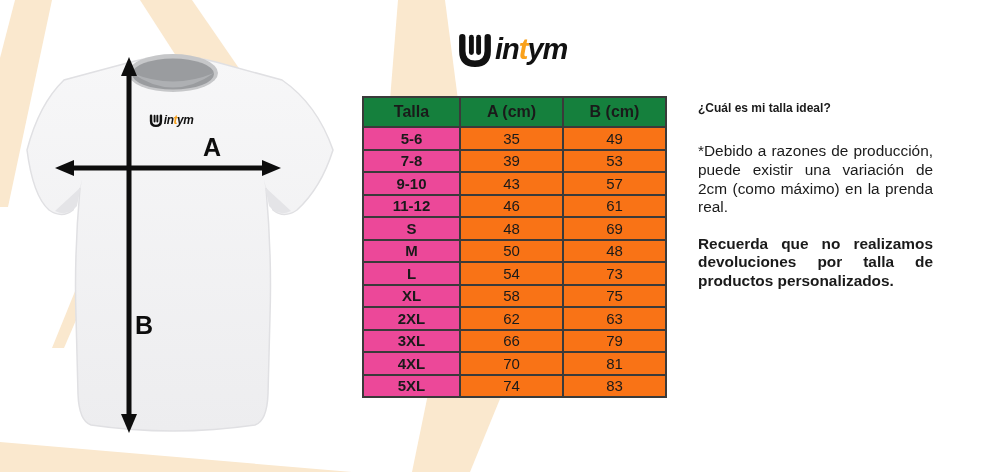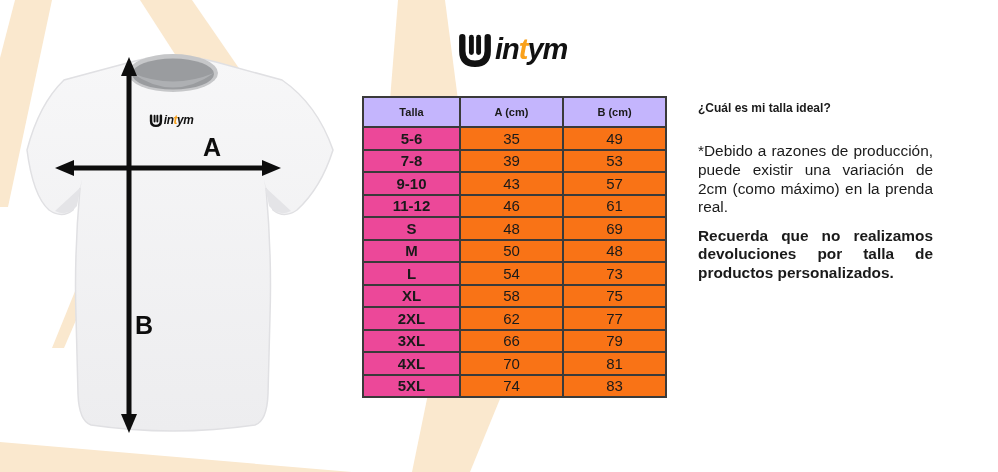--- a/index.html
+++ b/index.html
@@ -25,36 +25,36 @@
   .size-table-wrap{left:362px;top:96px;}
   table.size-table{
     border-collapse:collapse;table-layout:fixed;width:303px;
     background:#ffffff;
   }
   table.size-table th,table.size-table td{
     border:2px solid #3a3a3a;text-align:center;vertical-align:middle;
     font-size:15px;padding:0;height:20.5px;background:#f97316;
   }
   table.size-table thead th{
-    background:#c4b5fd;font-weight:700;height:28px;font-size:11px;
+    background:#15803d;font-weight:700;height:28px;font-size:16px;
   }
   table.size-table td.size{background:#ec4899;font-weight:700;}
   .col-talla{width:97px;}
   .col-a{width:103px;}
   .col-b{width:103px;}
 
   
   .info{left:698px;top:101px;width:235px;}
   .info h2{
     font-size:12px;font-weight:700;margin:0 0 27px 0;line-height:1.2;
   }
   .info p{
     font-size:15.4px;line-height:18.6px;text-align:justify;margin:0 0 24px 0;
   }
-  .info p.tight{margin-bottom:10px;}
+  .info p.tight{margin-bottom:18px;}
   .info p.bold{font-weight:700;margin-bottom:16px;}
 
   
   .measure-label{
     font-weight:800;font-size:25px;color:#0d0d0d;line-height:1;
   }
   .label-a{left:203px;top:135px;}
   .label-b{left:135px;top:313px;}
 </style>
 </head>
@@ -175,21 +175,21 @@
           <td>73</td>
         </tr>
         <tr>
           <td class="size">XL</td>
           <td>58</td>
           <td>75</td>
         </tr>
         <tr>
           <td class="size">2XL</td>
           <td>62</td>
-          <td>77</td>
+          <td>63</td>
         </tr>
         <tr>
           <td class="size">3XL</td>
           <td>66</td>
           <td>79</td>
         </tr>
         <tr>
           <td class="size">4XL</td>
           <td>70</td>
           <td>81</td>

